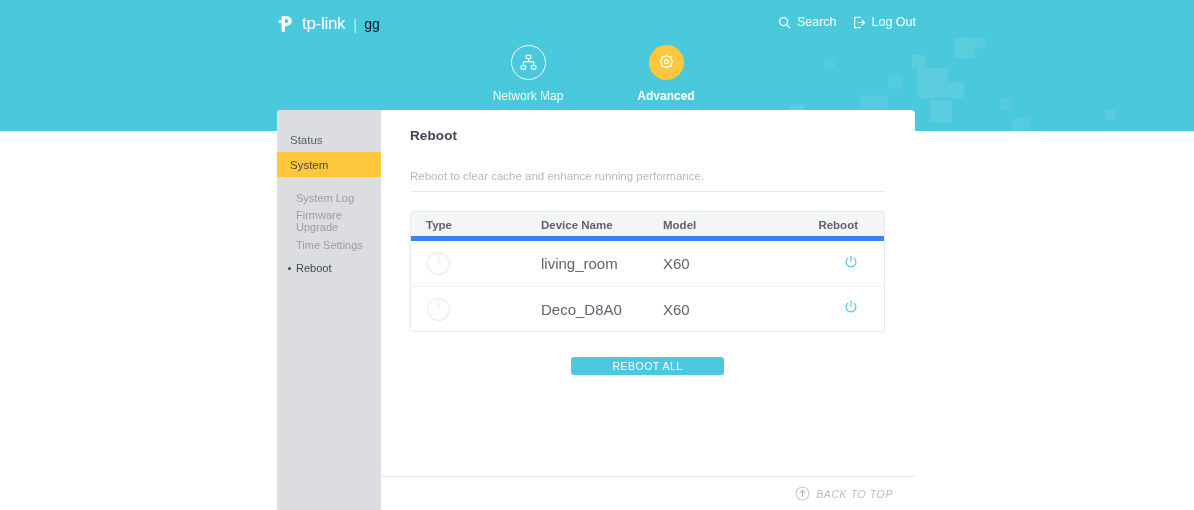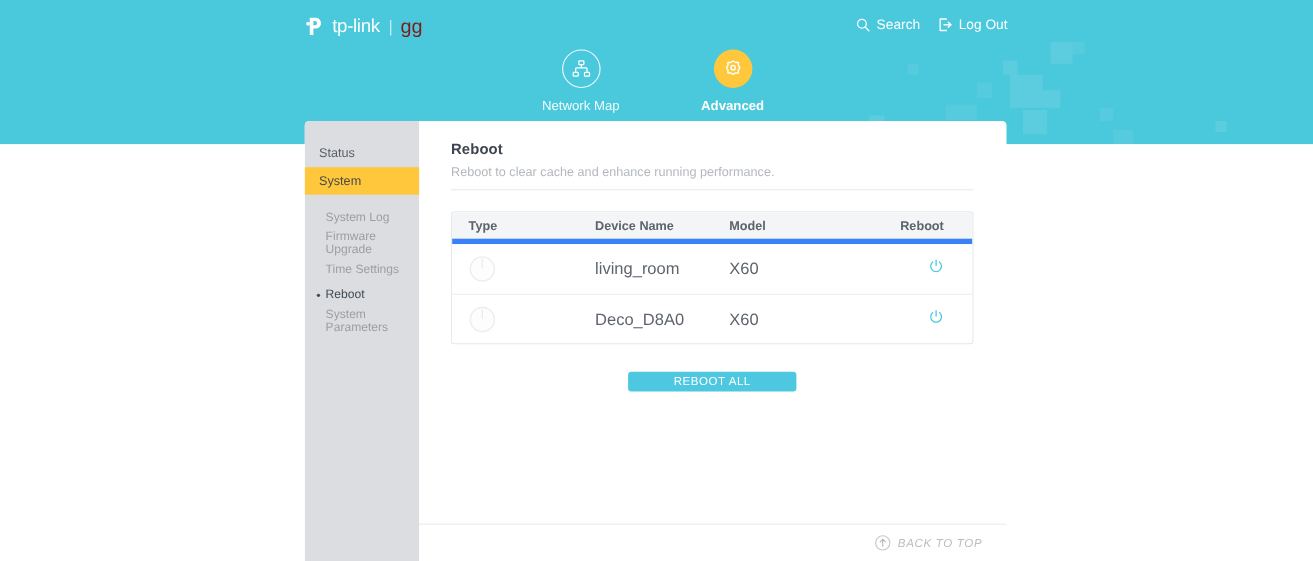--- a/index.html
+++ b/index.html
@@ -39,22 +39,22 @@
     margin-left: 4px;
     font-weight: 400;
   }
   .brand-sep {
     color: rgba(255,255,255,0.65);
     font-size: 15px;
     margin: 0 7px 0 8px;
     font-weight: 300;
   }
   .brand-sub {
-    color: #7f1d1d;
-    font-size: 18px;
+    color: #0f172a;
+    font-size: 14px;
   }
 
   
   .top-actions {
     position: absolute;
     top: 15px; right: 278px;
     display: flex;
     align-items: center;
     gap: 16px;
   }
@@ -169,21 +169,21 @@
     position: relative;
     padding: 18px 30px 0 29px;
   }
   .page-title {
     font-size: 13.5px;
     font-weight: bold;
     color: #3f4550;
     letter-spacing: 0.1px;
   }
   .page-desc {
-    margin-top: 8px;
+    margin-top: 27px;
     font-size: 11.5px;
     color: #b4b8bd;
   }
   .title-rule {
     margin-top: 9px;
     height: 1px;
     background: #e9eaec;
   }
 
   
@@ -375,23 +375,20 @@
     </div>
     <div class="nav-sub">
       <span>Firmware Upgrade</span>
     </div>
     <div class="nav-sub">
       <span>Time Settings</span>
     </div>
     <div class="nav-sub active">
       <span class="dot"></span>
       <span>Reboot</span>
-    </div>
-    <div class="nav-sub">
-      <span>System Parameters</span>
     </div>
 
   </div>
 
   <div class="content">
 
     <div class="page-title">Reboot</div>
     <div class="page-desc">Reboot to clear cache and enhance running performance.</div>
     <div class="title-rule"></div>
 

